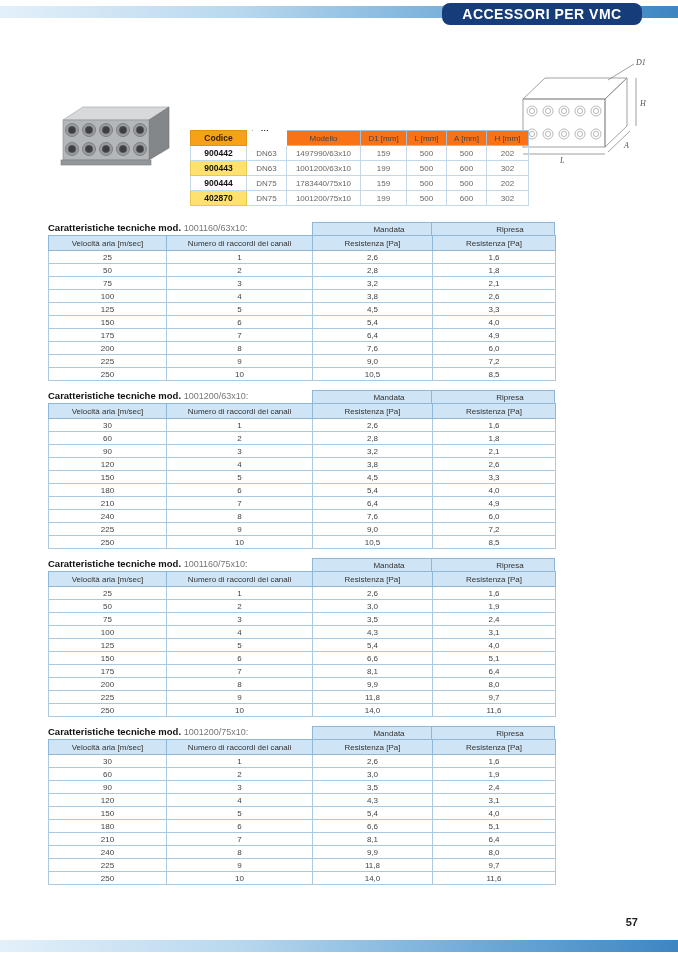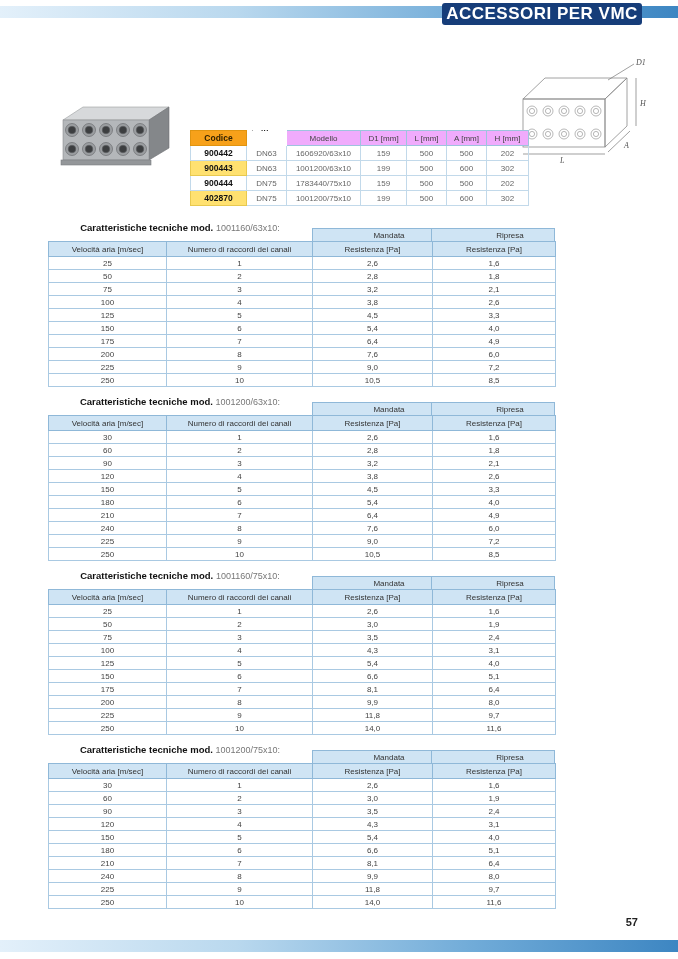--- a/index.html
+++ b/index.html
@@ -5,47 +5,47 @@
   * { box-sizing: border-box; margin: 0; padding: 0; }
   body { background:#e8e8e8; font-family:"Liberation Sans", sans-serif; }
   .page { position:relative; width:678px; height:959px; background:#ffffff; margin:0 auto; overflow:hidden; }
 
   
   .grad-bar { position:absolute; left:0; right:0; height:14px;
     background:linear-gradient(90deg,#e3f0fa 0%,#b9d8ee 35%,#70abd8 70%,#3d86c2 100%); }
   .grad-top { top:6px; border-bottom:2px solid #ffffff; }
   .grad-bottom { top:938px; border-top:2px solid #ffffff; }
   .header-badge { position:absolute; top:3px; right:36px; width:200px; height:22px;
-    background:#163d79; border-radius:3px; display:flex; align-items:center; justify-content:center;
-    color:#ffffff; font-weight:bold; font-size:17px; letter-spacing:.5px; z-index:2; }
+    background:#163d79; border-radius:8px; display:flex; align-items:center; justify-content:center;
+    color:#ffffff; font-weight:bold; font-size:14px; letter-spacing:.5px; z-index:2; }
 
   .page-number { position:absolute; top:916px; right:40px; font-size:11px; font-weight:bold; color:#222; }
 
   
   .intro { position:absolute; top:30px; left:0; right:0; height:192px; }
   .product-photo { position:absolute; left:55px; top:72px; width:122px; height:70px; }
   .tech-drawing { position:absolute; left:508px; top:24px; width:150px; height:112px; }
   .product-title { position:absolute; left:190px; top:98px; font-size:12px; font-weight:normal; color:#111; }
 
   .product-table { position:absolute; left:190px; top:100px; border-collapse:collapse; table-layout:fixed; }
   .product-table td, .product-table th { border:1px solid #c2d9ea; height:15px; text-align:center;
     font-size:8px; color:#666; padding:0 2px; font-weight:normal; overflow:hidden; white-space:nowrap; }
   .product-table .w0{width:56px}.product-table .w1{width:40px}.product-table .w2{width:74px}
   .product-table .w3{width:46px}.product-table .w4{width:40px}.product-table .w5{width:40px}.product-table .w6{width:42px}
   .product-table th.h-codice { background:#f7a11a; color:#332200; font-weight:bold; font-size:8.5px; border-color:#e09410; }
   .product-table th.h-blank { background:#ffffff; border-color:transparent; }
-  .product-table th.h-blue { background:#f0abfc; border-color:#9ec3de; color:#444; }
+  .product-table th.h-blue { background:#f97316; border-color:#9ec3de; color:#444; }
   .product-table td.code { font-weight:bold; color:#111; font-size:8.5px; }
   .product-table td.code.hl { background:#ffe170; border-color:#e8c94f; }
 
   
   .tech-zone { position:absolute; top:222px; left:48px; width:507px; }
   .tech-block { margin-bottom:9px; }
   .tech-head { display:flex; align-items:flex-end; }
-  .tech-title { width:264px; font-size:9.5px; color:#111; padding-bottom:9px; white-space:nowrap;text-align:center; }
+  .tech-title { width:264px; font-size:9.5px; color:#111; padding-bottom:3px; white-space:nowrap; }
   .tech-title .bold { font-weight:bold; }
   .tech-title .model { font-weight:normal; color:#777; font-size:9px; }
   .group-cell { height:14px; background:#cfe4f4; border:1px solid #8fb8d8; display:flex;
     align-items:center; justify-content:center; font-size:8px; color:#333;padding-left:34px; }
   .group-cell.g0 { width:120px; }
   .group-cell.g1 { width:124px; margin-left:-1px; }
   table.tech { border-collapse:collapse; table-layout:fixed; width:507px; margin-top:-1px; }
   table.tech th { background:#cfe4f4; border:1px solid #8fb8d8; height:15px; font-weight:normal;
     font-size:8px; color:#333; padding:0 2px; overflow:hidden; white-space:nowrap; }
   table.tech td { border:1px solid #a9c9e2; height:13px; text-align:center; font-size:8px; color:#444; padding:0; }
@@ -151,21 +151,21 @@
         <th class="w1 h-blank"></th>
         <th class="w2 h-blue">Modello</th>
         <th class="w3 h-blue">D1 [mm]</th>
         <th class="w4 h-blue">L [mm]</th>
         <th class="w5 h-blue">A [mm]</th>
         <th class="w6 h-blue">H [mm]</th>
       </tr>
       <tr>
         <td class="code">900442</td>
         <td>DN63</td>
-        <td>1606920/63x10</td>
+        <td>1497990/63x10</td>
         <td>159</td>
         <td>500</td>
         <td>500</td>
         <td>202</td>
       </tr>
       <tr>
         <td class="code hl">900443</td>
         <td>DN63</td>
         <td>1001200/63x10</td>
         <td>199</td>

